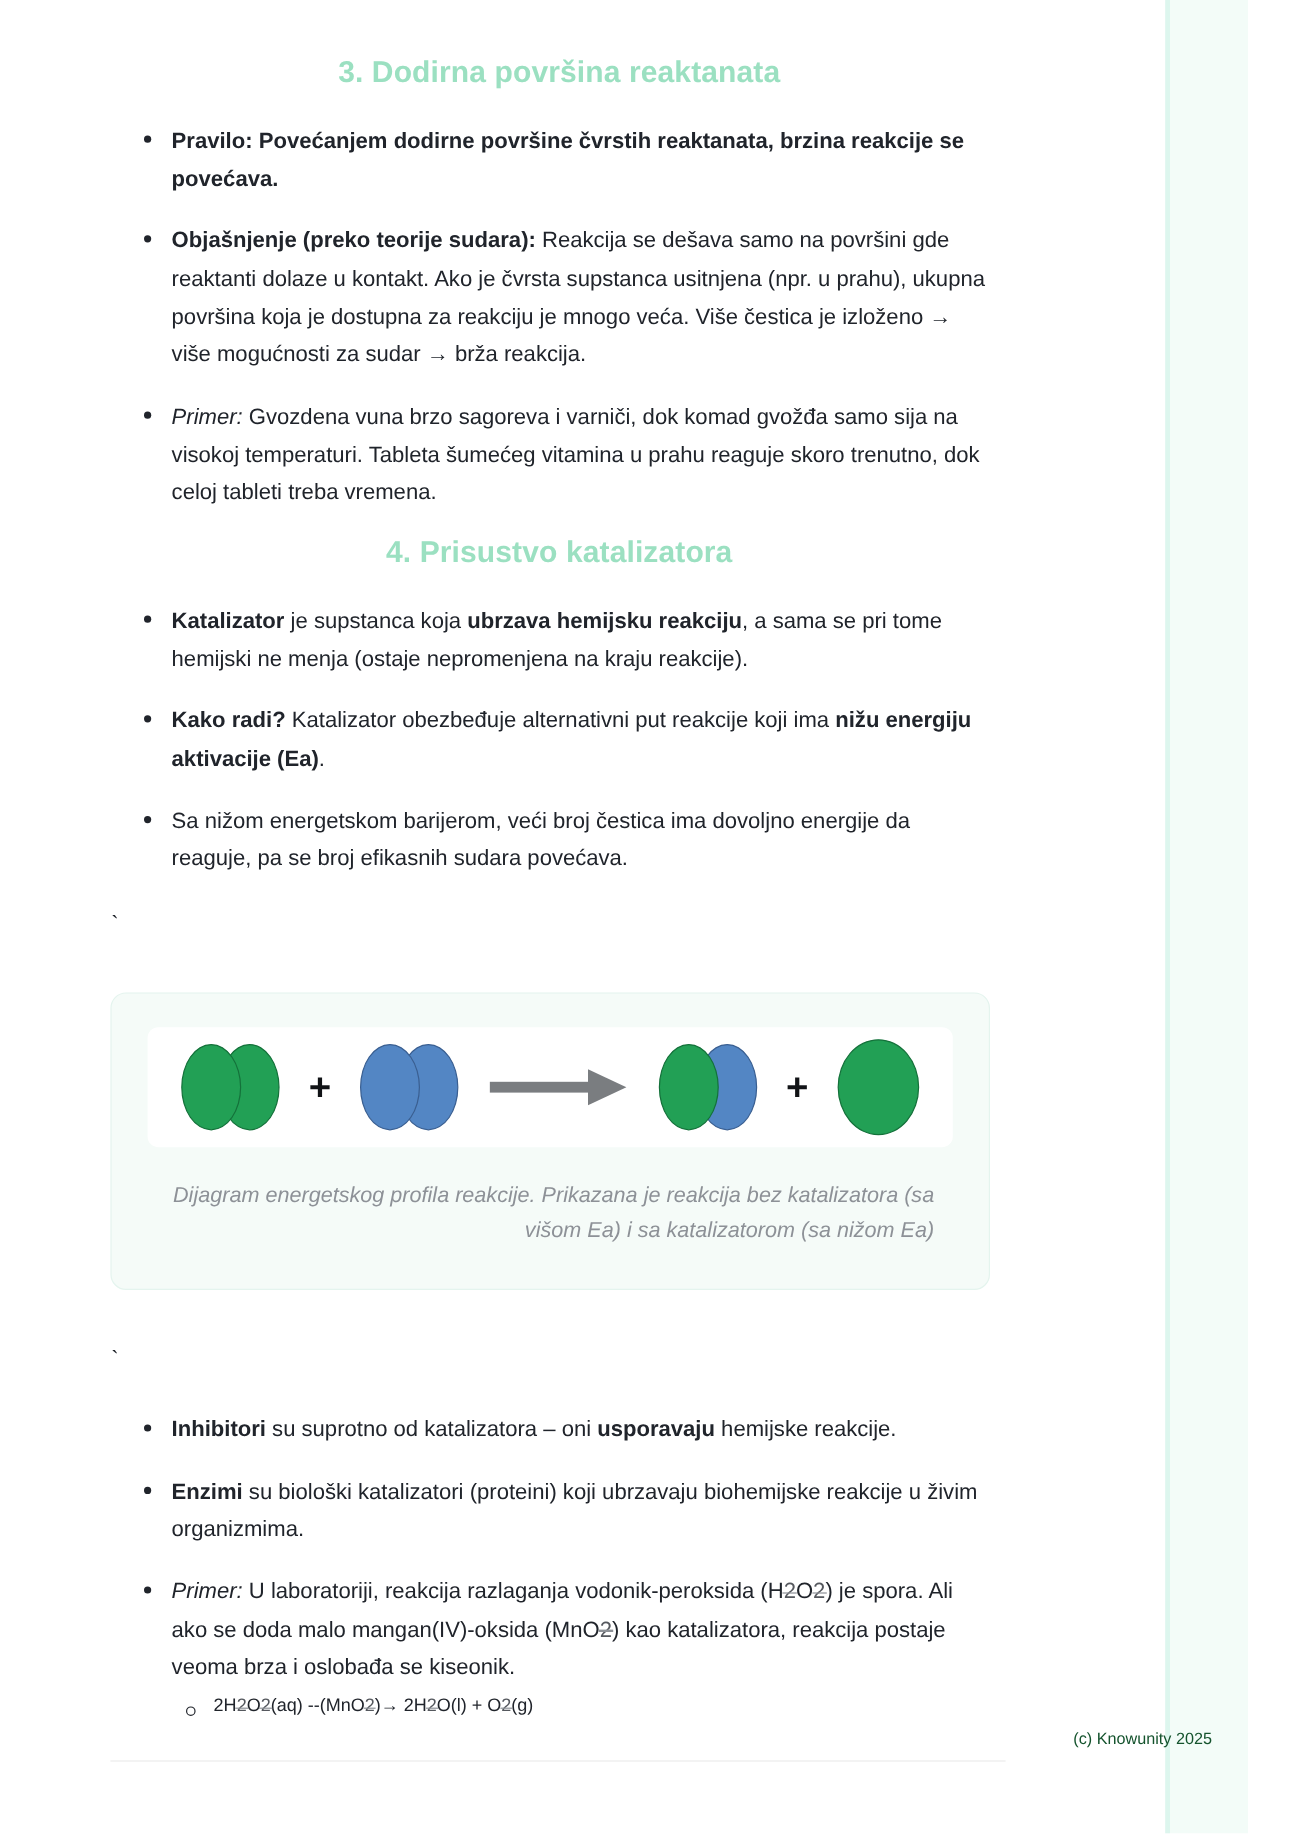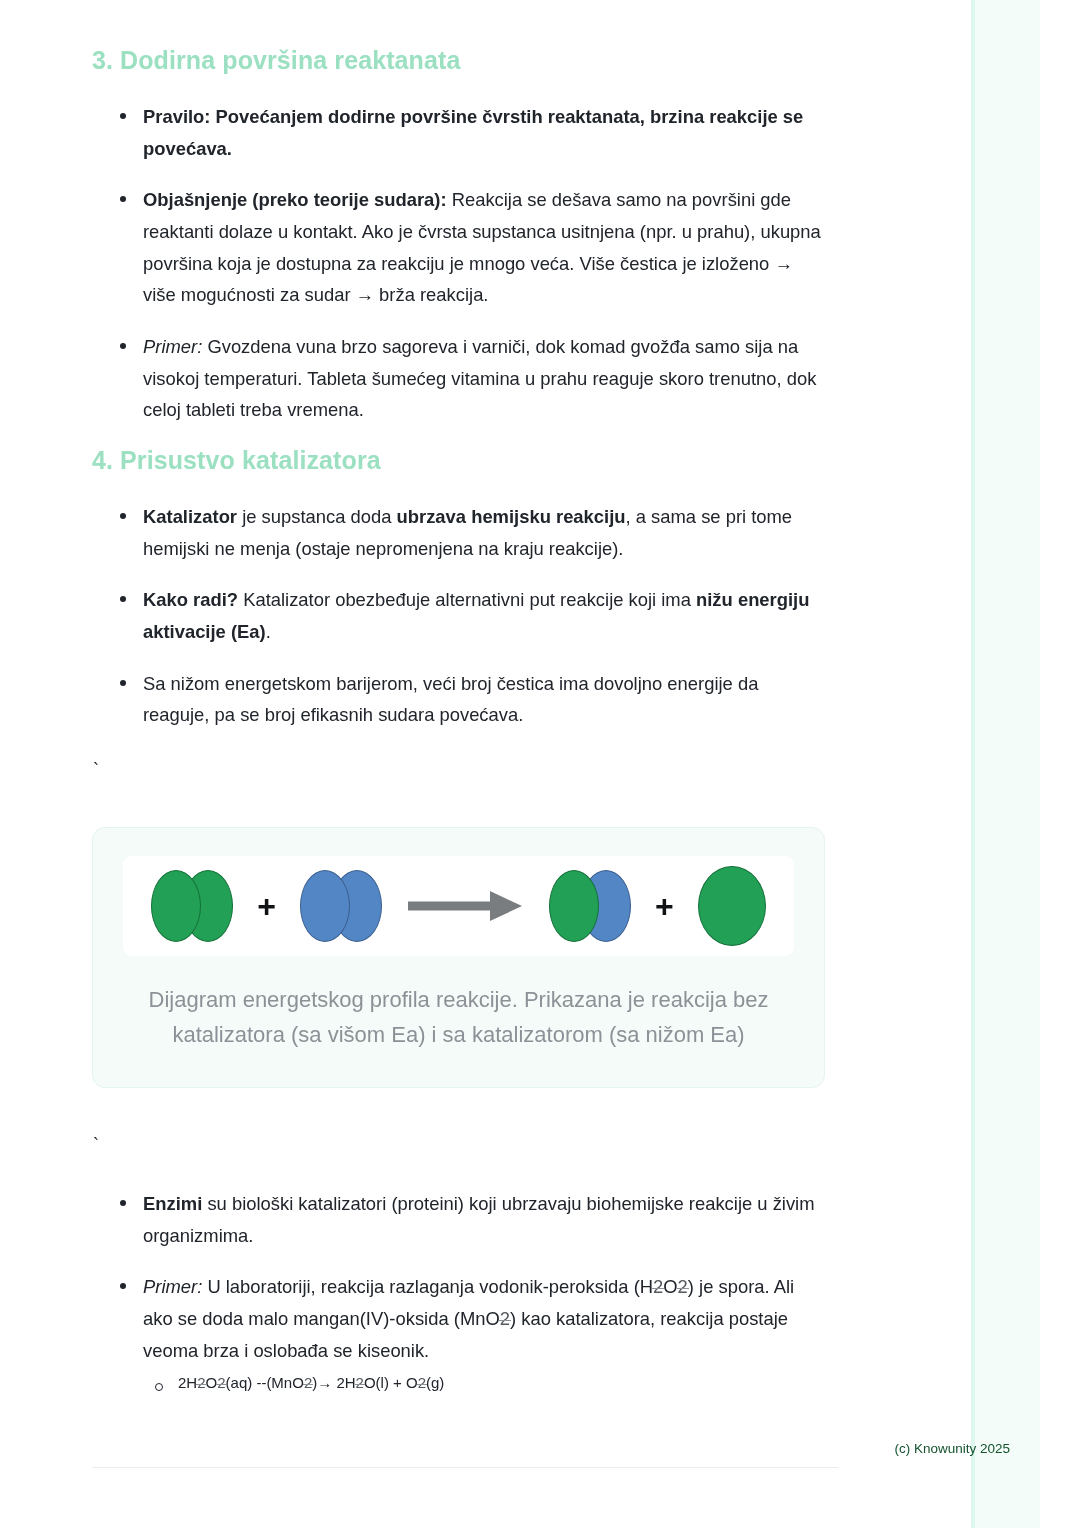--- a/index.html
+++ b/index.html
@@ -35,20 +35,21 @@
     height: 1528px;
     padding: 46px 100px 0 92px;
   }
 
   h2.section-heading {
     color: #9be0c1;
     font-size: 25px;
     font-weight: 700;
     margin: 0 0 26px 0;
     letter-spacing: 0.1px;
+    text-align: center;
   }
   .section-heading.second { }
 
   ul.bullets {
     list-style: none;
     margin: 16px;
     padding: 0;
   }
   ul.bullets > li {
     position: relative;
@@ -174,22 +175,23 @@
   }
   #reaction-arrow {
     margin: 0 26px;
     display: flex;
     align-items: center;
   }
 
   #figure-caption {
     margin: 26px auto 0 auto;
     max-width: 640px;
-    text-align: center;
-    font-size: 22px;
+    text-align: right;
+    font-style: italic;
+    font-size: 18px;
     line-height: 1.62;
     color: #8d9197;
   }
 
   
   #footer-credit {
     position: absolute;
     right: 70px;
     top: 1441px;
     font-size: 13.5px;
@@ -223,21 +225,21 @@
     </li>
     <li>
       <em>Primer:</em><span> Gvozdena vuna brzo sagoreva i varniči, dok komad gvožđa samo sija na visokoj temperaturi. Tableta šumećeg vitamina u prahu reaguje skoro trenutno, dok celoj tableti treba vremena.</span>
     </li>
   </ul>
 
   <h2 class="section-heading second">4. Prisustvo katalizatora</h2>
 
   <ul class="bullets">
     <li>
-      <strong>Katalizator</strong><span> je supstanca doda </span><strong>ubrzava hemijsku reakciju</strong><span>, a sama se pri tome hemijski ne menja (ostaje nepromenjena na kraju reakcije).</span>
+      <strong>Katalizator</strong><span> je supstanca koja </span><strong>ubrzava hemijsku reakciju</strong><span>, a sama se pri tome hemijski ne menja (ostaje nepromenjena na kraju reakcije).</span>
     </li>
     <li>
       <strong>Kako radi?</strong><span> Katalizator obezbeđuje alternativni put reakcije koji ima </span><strong>nižu energiju aktivacije (Ea)</strong><span>.</span>
     </li>
     <li>
       <span>Sa nižom energetskom barijerom, veći broj čestica ima dovoljno energije da reaguje, pa se broj efikasnih sudara povećava.</span>
     </li>
   </ul>
 
   <div class="tick-mark" id="tick-1">`</div>
@@ -282,20 +284,23 @@
     <div id="figure-caption">
       <span>Dijagram energetskog profila reakcije. Prikazana je reakcija bez katalizatora</span>
       <span>(sa višom Ea) i sa katalizatorom (sa nižom Ea)</span>
     </div>
   </div>
 
   <div class="tick-mark" id="tick-2">`</div>
 
   <ul class="bullets" style="margin-top:30px;">
     <li>
+      <strong>Inhibitori</strong><span> su suprotno od katalizatora – oni </span><strong>usporavaju</strong><span> hemijske reakcije.</span>
+    </li>
+    <li>
       <strong>Enzimi</strong><span> su biološki katalizatori (proteini) koji ubrzavaju biohemijske reakcije u živim organizmima.</span>
     </li>
     <li>
       <em>Primer:</em><span> U laboratoriji, reakcija razlaganja vodonik-peroksida (H</span><span class="sub2">2</span><span>O</span><span class="sub2">2</span><span>) je spora. Ali ako se doda malo mangan(IV)-oksida (MnO</span><span class="sub2">2</span><span>) kao katalizatora, reakcija postaje veoma brza i oslobađa se kiseonik.</span>
 
       <ul class="subbullets">
         <li><span>2H</span><span class="sub2">2</span><span>O</span><span class="sub2">2</span><span>(aq) --(MnO</span><span class="sub2">2</span><span>)→ 2H</span><span class="sub2">2</span><span>O(l) + O</span><span class="sub2">2</span><span>(g)</span></li>
       </ul>
     </li>
   </ul>

